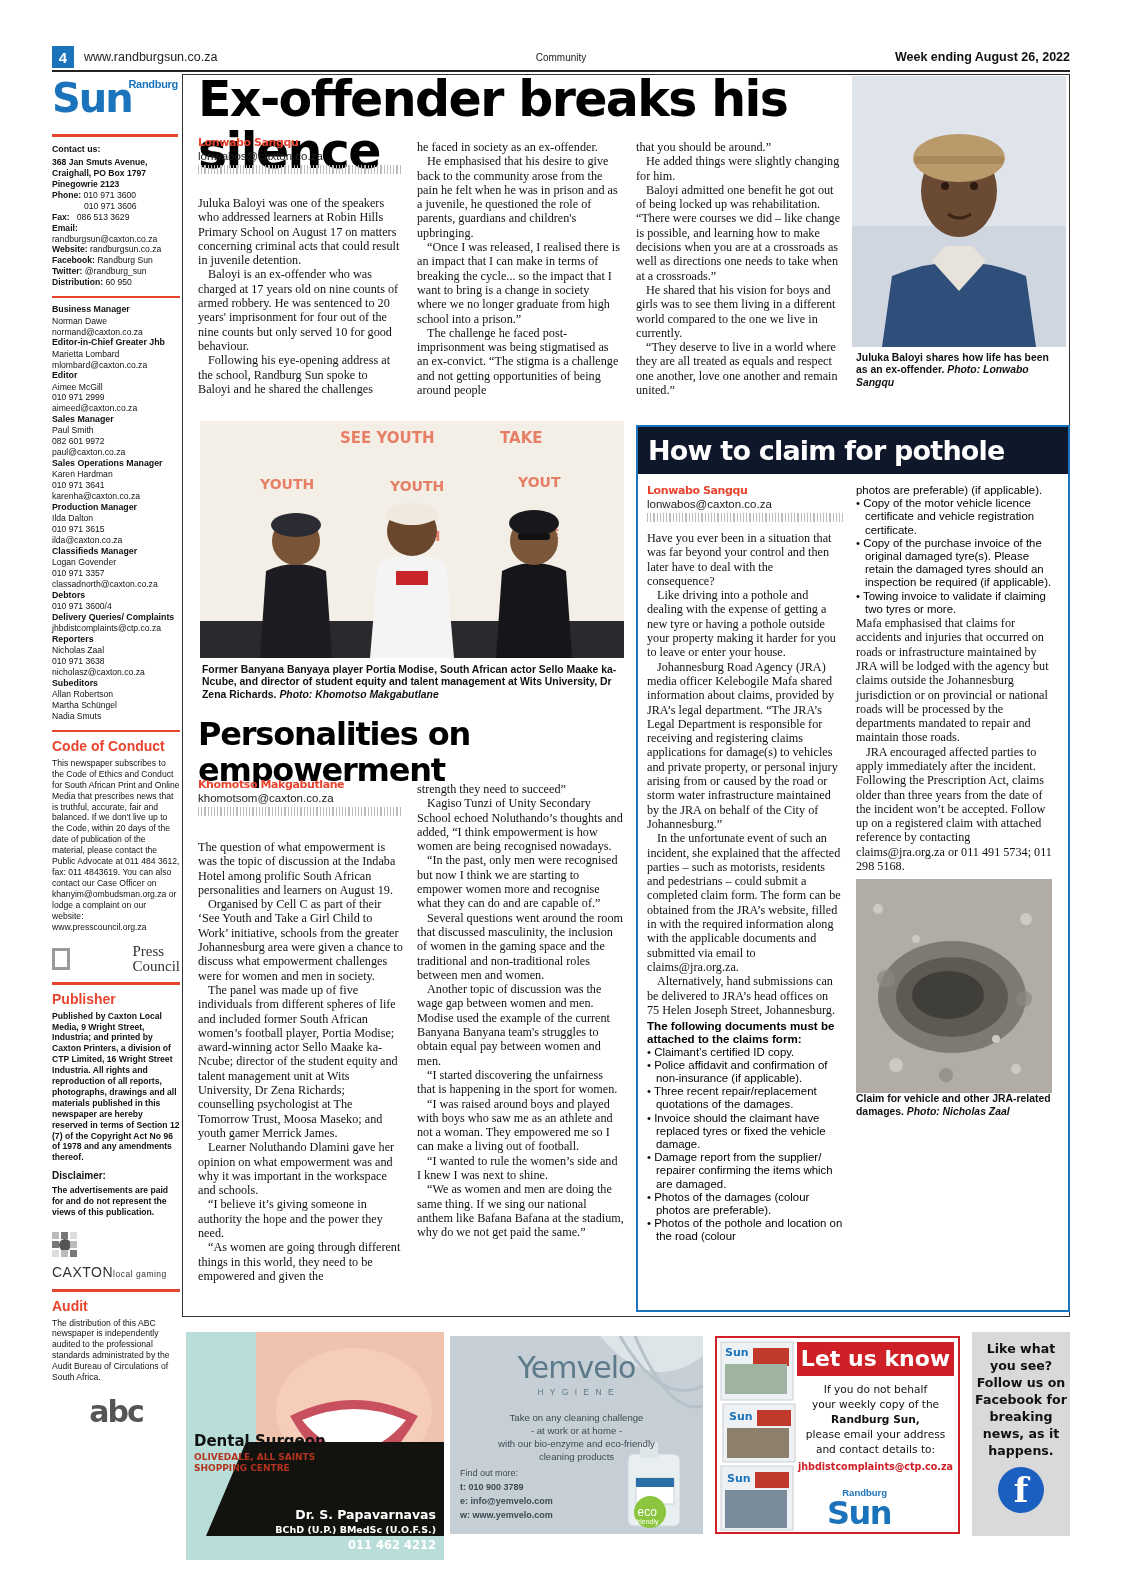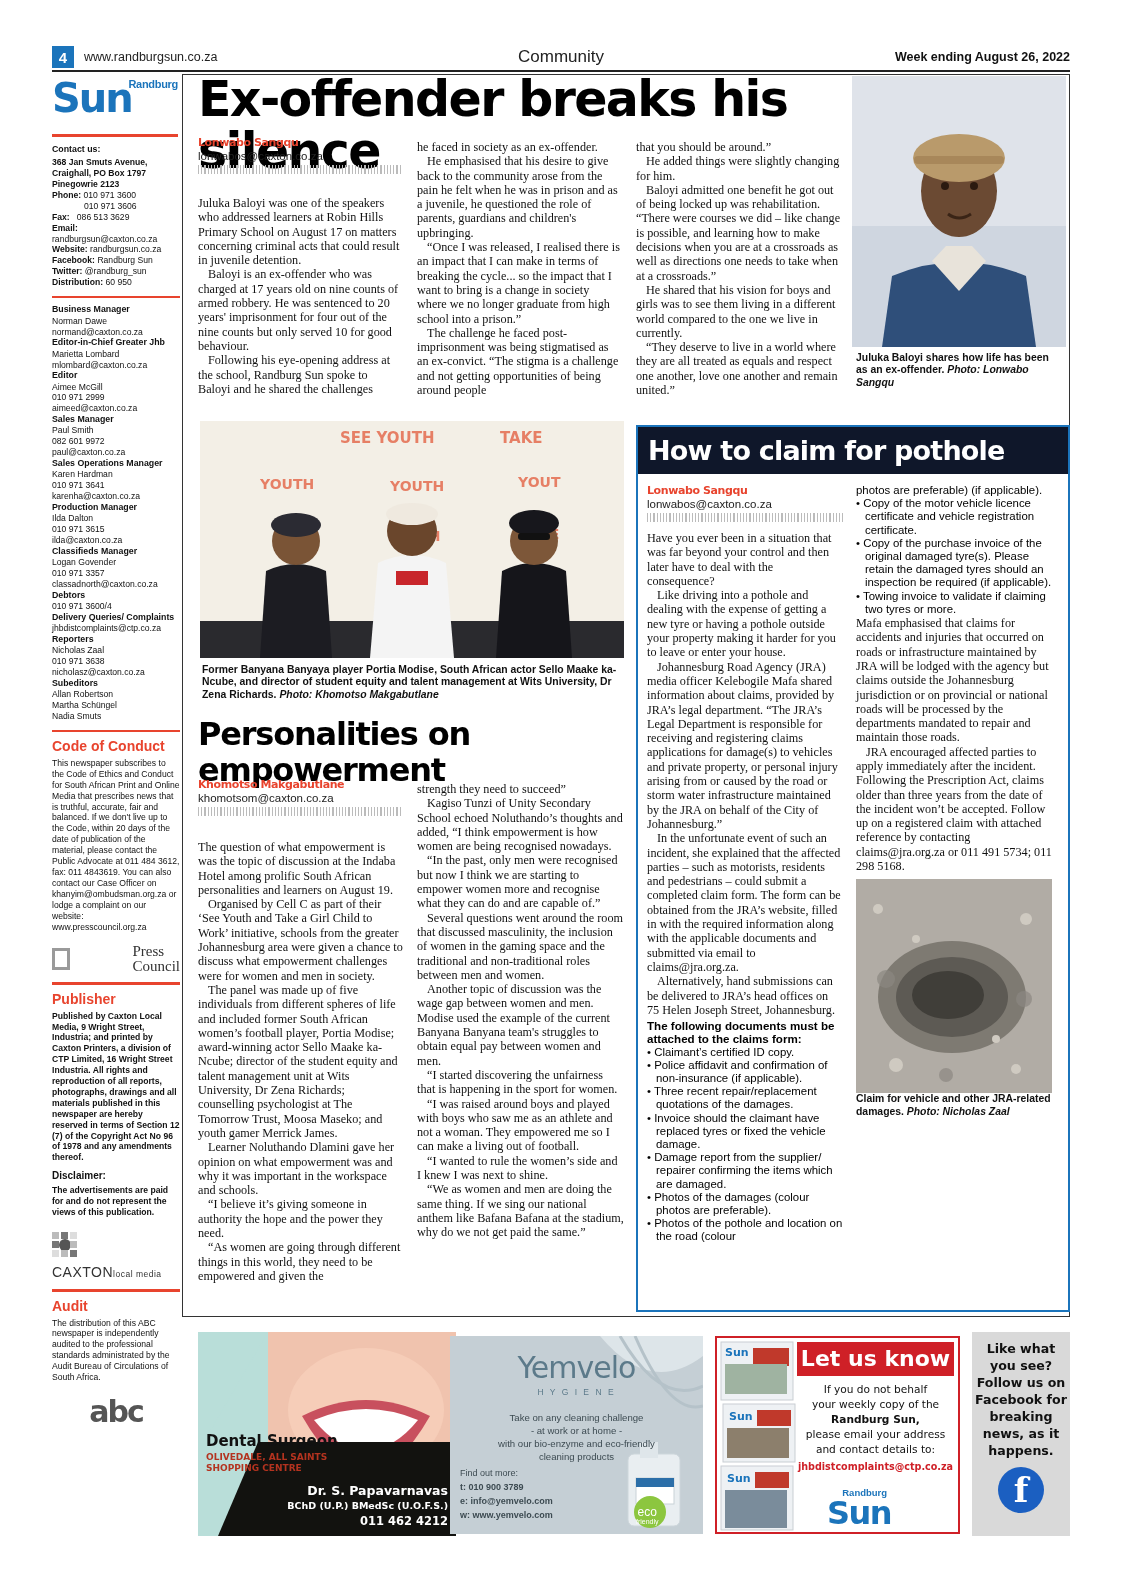--- a/index.html
+++ b/index.html
@@ -16,21 +16,21 @@
   .topbar {
     position: absolute; left: 52px; top: 44px; width: 1018px; height: 26px;
     display: flex; align-items: center;
   }
   .folio-box {
     background: #1b74bb; color: #fff; font-weight: bold; font-size: 15px;
     width: 22px; height: 22px; display: flex; align-items: center; justify-content: center;
     font-family: "Liberation Sans", sans-serif;
   }
   .folio-url { margin-left: 10px; font-size: 12.5px; color: #222; }
-  .folio-center { position: absolute; left: 0; right: 0; text-align: center; font-size: 17px; color: #222; }
+  .folio-center { position: absolute; left: 0; right: 0; text-align: center; font-size: 10px; color: #222; }
   .folio-right { margin-left: auto; font-size: 12.5px; font-weight: bold; color: #111; z-index:2; }
   .topline { position: absolute; left: 52px; top: 70px; width: 1018px; height: 1.5px; background: #222; }
 
   
   .rail {
     position: absolute; left: 52px; top: 76px; width: 128px;
     font-size: 8.6px; line-height: 1.27; color: #111;
   }
   .logo-wrap { position: relative; height: 56px; }
   .logo-sun {
@@ -106,21 +106,21 @@
 
   .headline2 {
     position: absolute; left: 198px; top: 716px; width: 430px;
     font-family: "DejaVu Sans", sans-serif; font-weight: bold;
     font-size: 32px; line-height: 36px; letter-spacing: -1.2px; color: #000;
   }
 
   
   .ads { position: absolute; left: 182px; top: 1332px; width: 888px; height: 210px; }
   .ad { position: absolute; }
-  .ad-dental { left: 16px; top: 0; width: 258px; height: 204px; background: #b9ded9; overflow: hidden; }
+  .ad-dental { left: 4px; top: 0; width: 258px; height: 228px; background: #b9ded9; overflow: hidden; }
   .ad-yem { left: 268px; top: 4px; width: 253px; height: 198px; background: #c3cdd4; overflow: hidden; }
   .ad-know { left: 533px; top: 4px; width: 245px; height: 198px; background: #fff; border: 2px solid #cf2027; overflow: hidden; }
   .ad-fb { left: 790px; top: 0; width: 98px; height: 204px; background: #d9d9d9; overflow: hidden;
            display:flex; flex-direction: column; align-items:center; }
   .fb-text { font-family: "DejaVu Sans", sans-serif; font-weight: bold; font-size: 12.6px;
              line-height: 17px; text-align: center; color: #111; margin-top: 8px; }
   .fb-circle { width: 46px; height: 46px; border-radius: 50%; background: #1b5fc1;
                color: #fff; font-family: "DejaVu Serif", serif; font-weight: bold; font-size: 34px;
                display:flex; align-items:center; justify-content:center; margin-top: 8px; }
   .outer-frame { position: absolute; left: 182px; top: 74px; width: 888px; height: 1243px; border: 1px solid #333; pointer-events:none; }
@@ -253,21 +253,21 @@
         <rect x="0" y="0" width="7" height="7" fill="#bbb"></rect>
           <rect x="9" y="0" width="7" height="7" fill="#777"></rect>
         <rect x="18" y="0" width="7" height="7" fill="#ddd"></rect>
         <rect x="0" y="9" width="7" height="7" fill="#777"></rect>
           <circle cx="13" cy="13" r="6" fill="#555"></circle>
         <rect x="18" y="9" width="7" height="7" fill="#bbb"></rect>
         <rect x="0" y="18" width="7" height="7" fill="#ddd"></rect>
           <rect x="9" y="18" width="7" height="7" fill="#bbb"></rect>
         <rect x="18" y="18" width="7" height="7" fill="#777"></rect>
       </svg>
-      <div class="cax-word"><span>CAXTON</span><small>local media</small></div>
+      <div class="cax-word"><span>CAXTON</span><small>local gaming</small></div>
     </div>
 
     <div class="rule-red"></div>
     <div class="rail-head-red">Audit</div>
     <p>The distribution of this ABC newspaper is independently audited to the professional standards administrated by the Audit Bureau of Circulations of South Africa.</p>
     <div class="abc-logo">abc</div>
   </div>
 
   <div class="outer-frame"></div>
 

